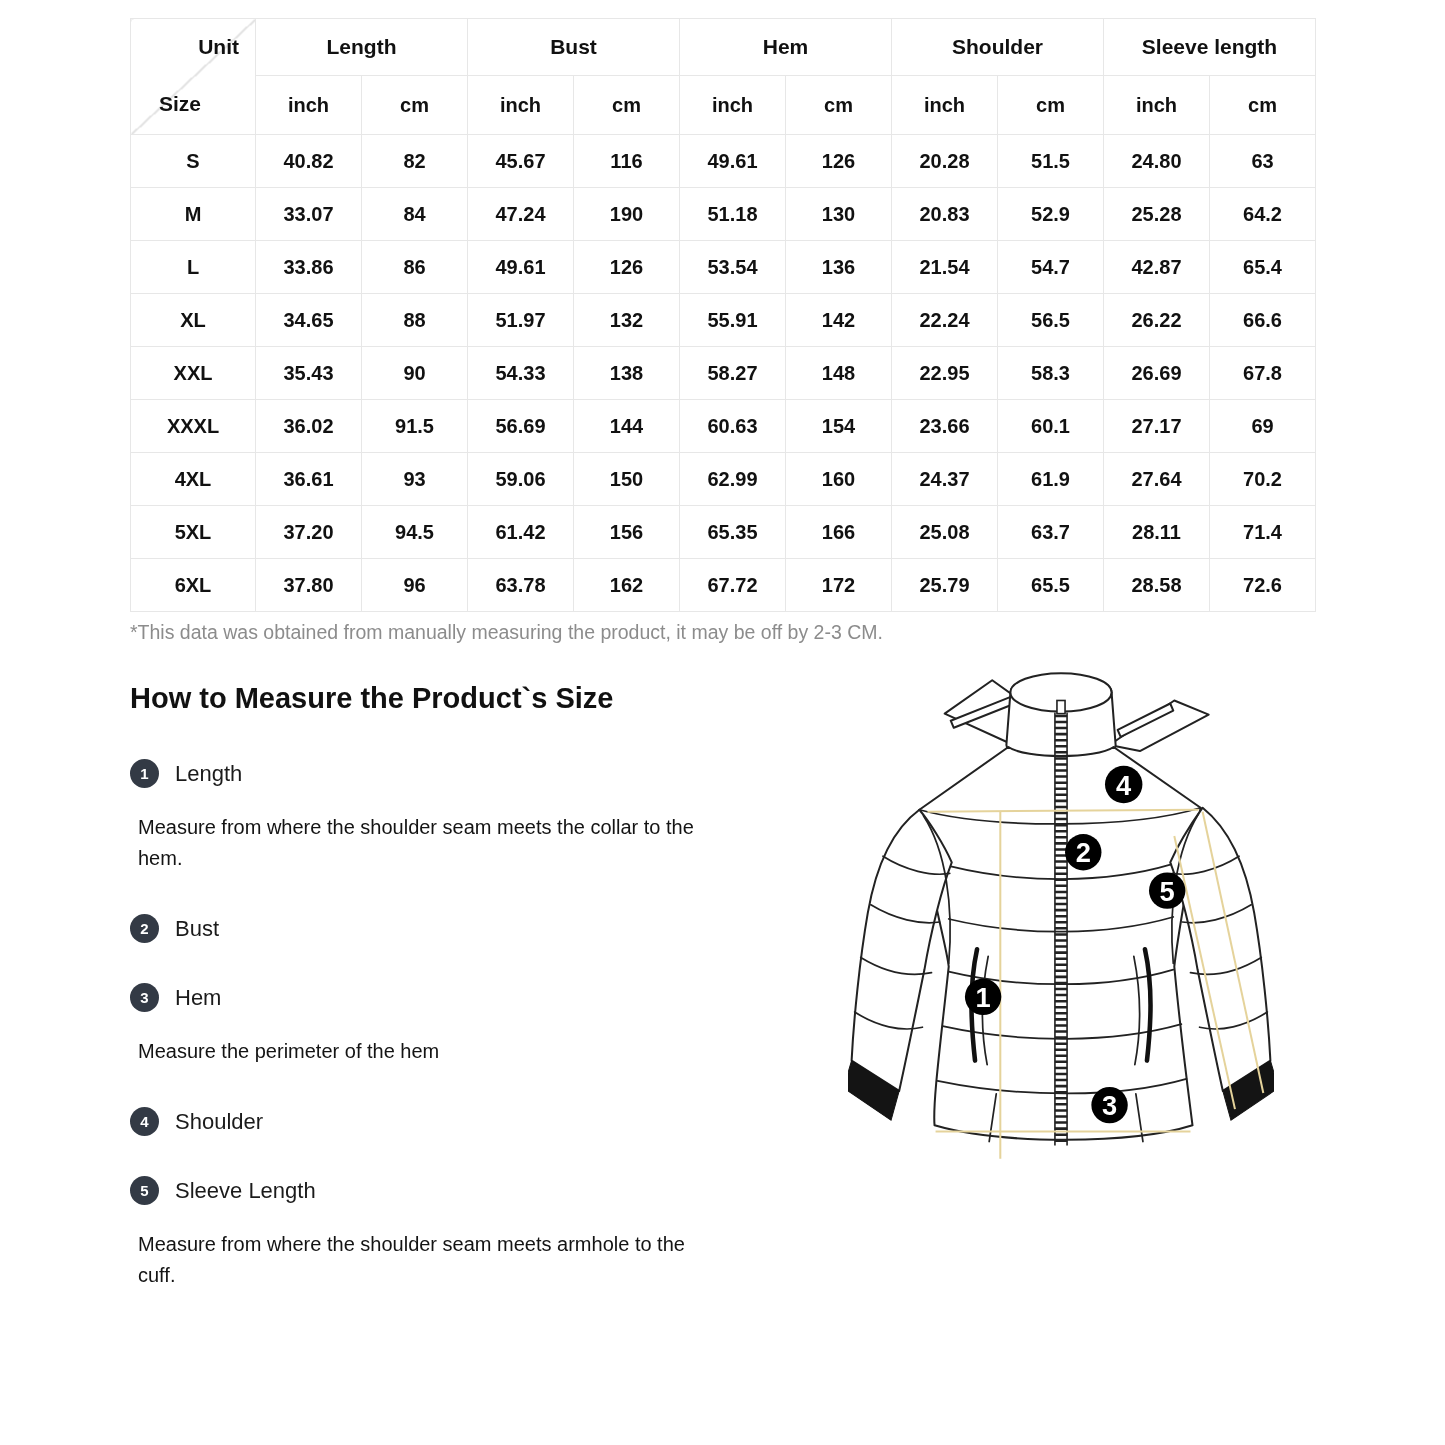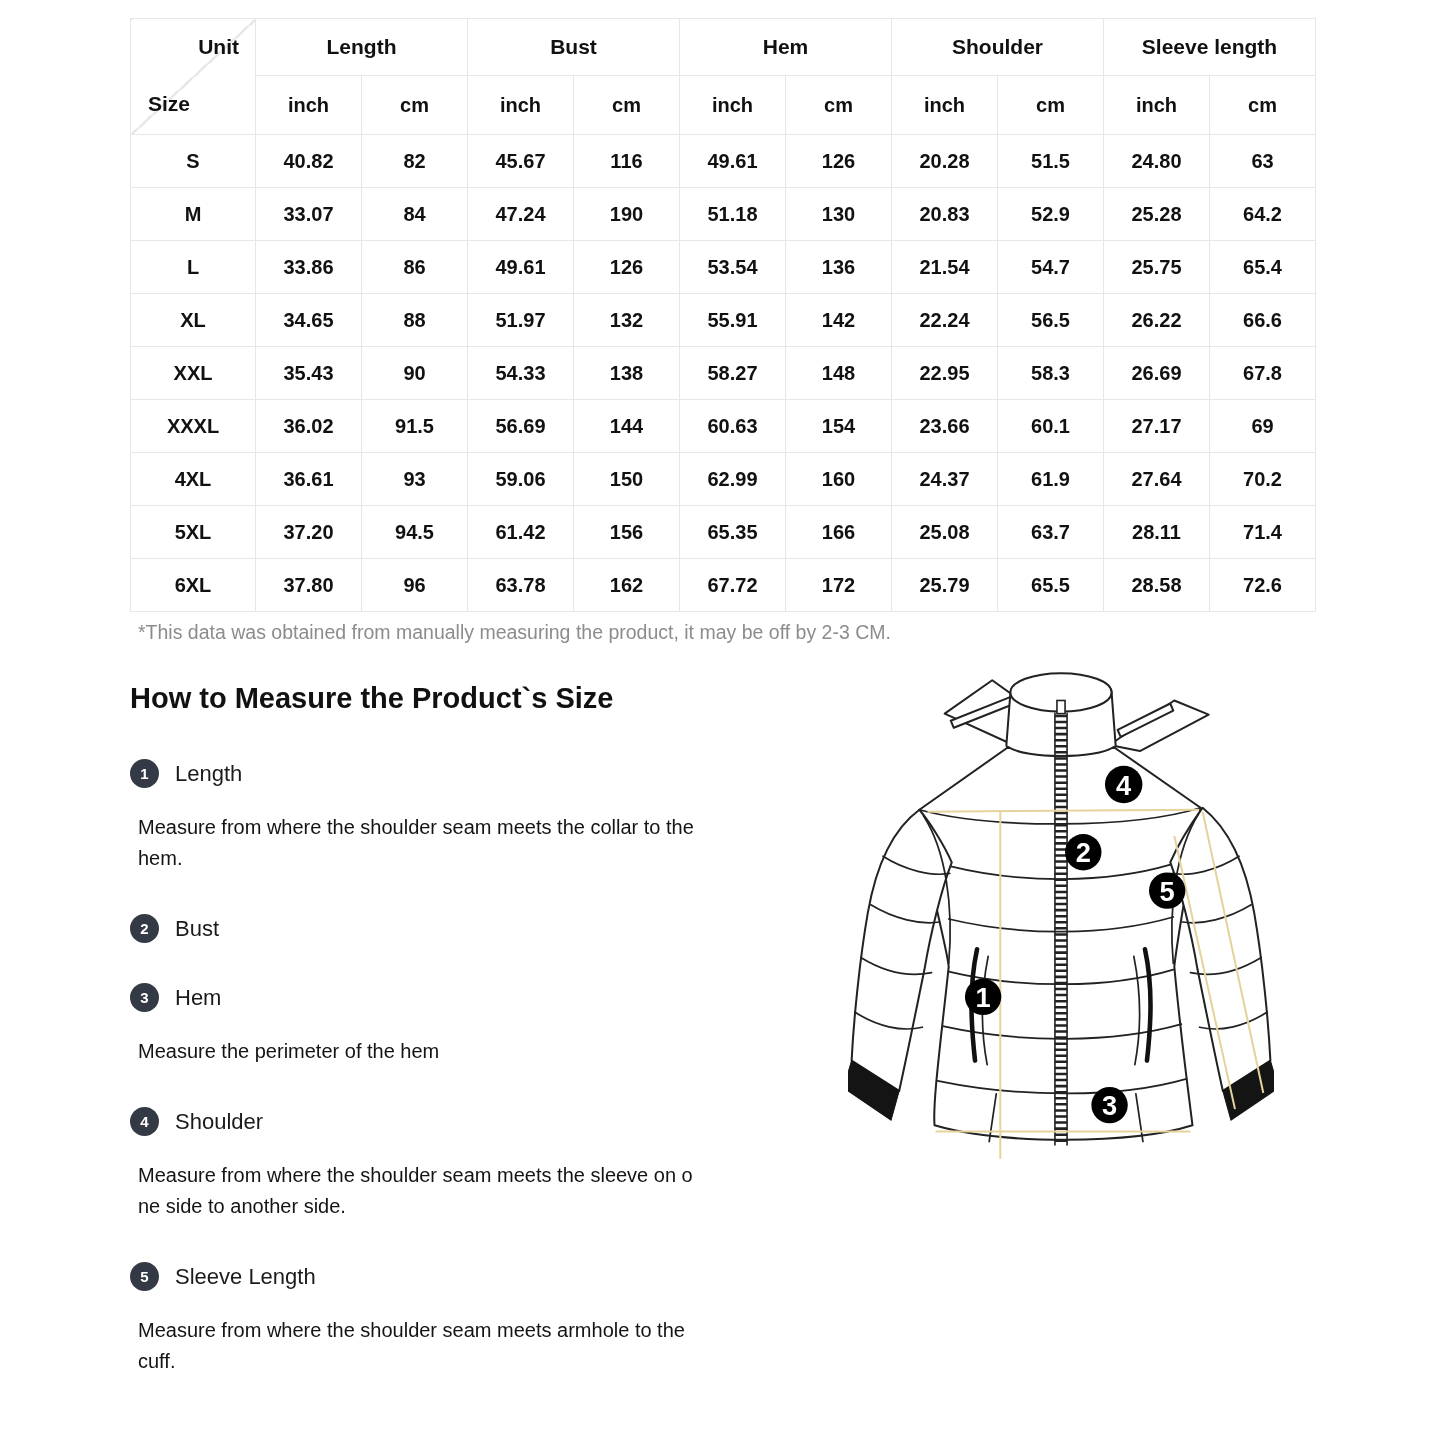--- a/index.html
+++ b/index.html
@@ -47,27 +47,27 @@
       linear-gradient(to bottom right,
         transparent calc(50% - 1px), #e3e3e3 calc(50% - 1px),
         #e3e3e3 calc(50% + 1px), transparent calc(50% + 1px));
     text-decoration: underline;
   }
   .corner-unit {
     position: absolute; top: 16px; right: 16px;
     font-size: 21px; font-weight: 700;
   }
   .corner-size {
-    position: absolute; bottom: 18px; left: 17px;
+    position: absolute; bottom: 18px; left: 28px;
     font-size: 21px; font-weight: 700;
   }
 
   .footnote {
     position: absolute;
-    left: 138px;
+    left: 130px;
     top: 621px;
     font-size: 19.5px;
     color: #8c8c8c;
     font-weight: 400;
   }
 
   
   .guide {
     position: absolute;
     left: 130px;
@@ -191,21 +191,21 @@
           <tr>
             <td>L</td>
             <td>33.86</td>
             <td>86</td>
             <td>49.61</td>
             <td>126</td>
             <td>53.54</td>
             <td>136</td>
             <td>21.54</td>
             <td>54.7</td>
-            <td>25.75</td>
+            <td>42.87</td>
             <td>65.4</td>
           </tr>
           <tr>
             <td>XL</td>
             <td>34.65</td>
             <td>88</td>
             <td>51.97</td>
             <td>132</td>
             <td>55.91</td>
             <td>142</td>
@@ -310,22 +310,20 @@
         <span class="g-title">Hem</span>
       </div>
       <p class="g-desc">Measure the perimeter of the hem</p>
     </div>
 
     <div class="g-item">
       <div class="g-title-row">
         <span class="g-num">4</span>
         <span class="g-title">Shoulder</span>
       </div>
-      <p class="g-desc">Measure from where the shoulder seam meets the sleeve on o
-ne side to another side.</p>
     </div>
 
     <div class="g-item">
       <div class="g-title-row">
         <span class="g-num">5</span>
         <span class="g-title">Sleeve Length</span>
       </div>
       <p class="g-desc">Measure from where the shoulder seam meets armhole to the
 cuff.</p>
     </div>

